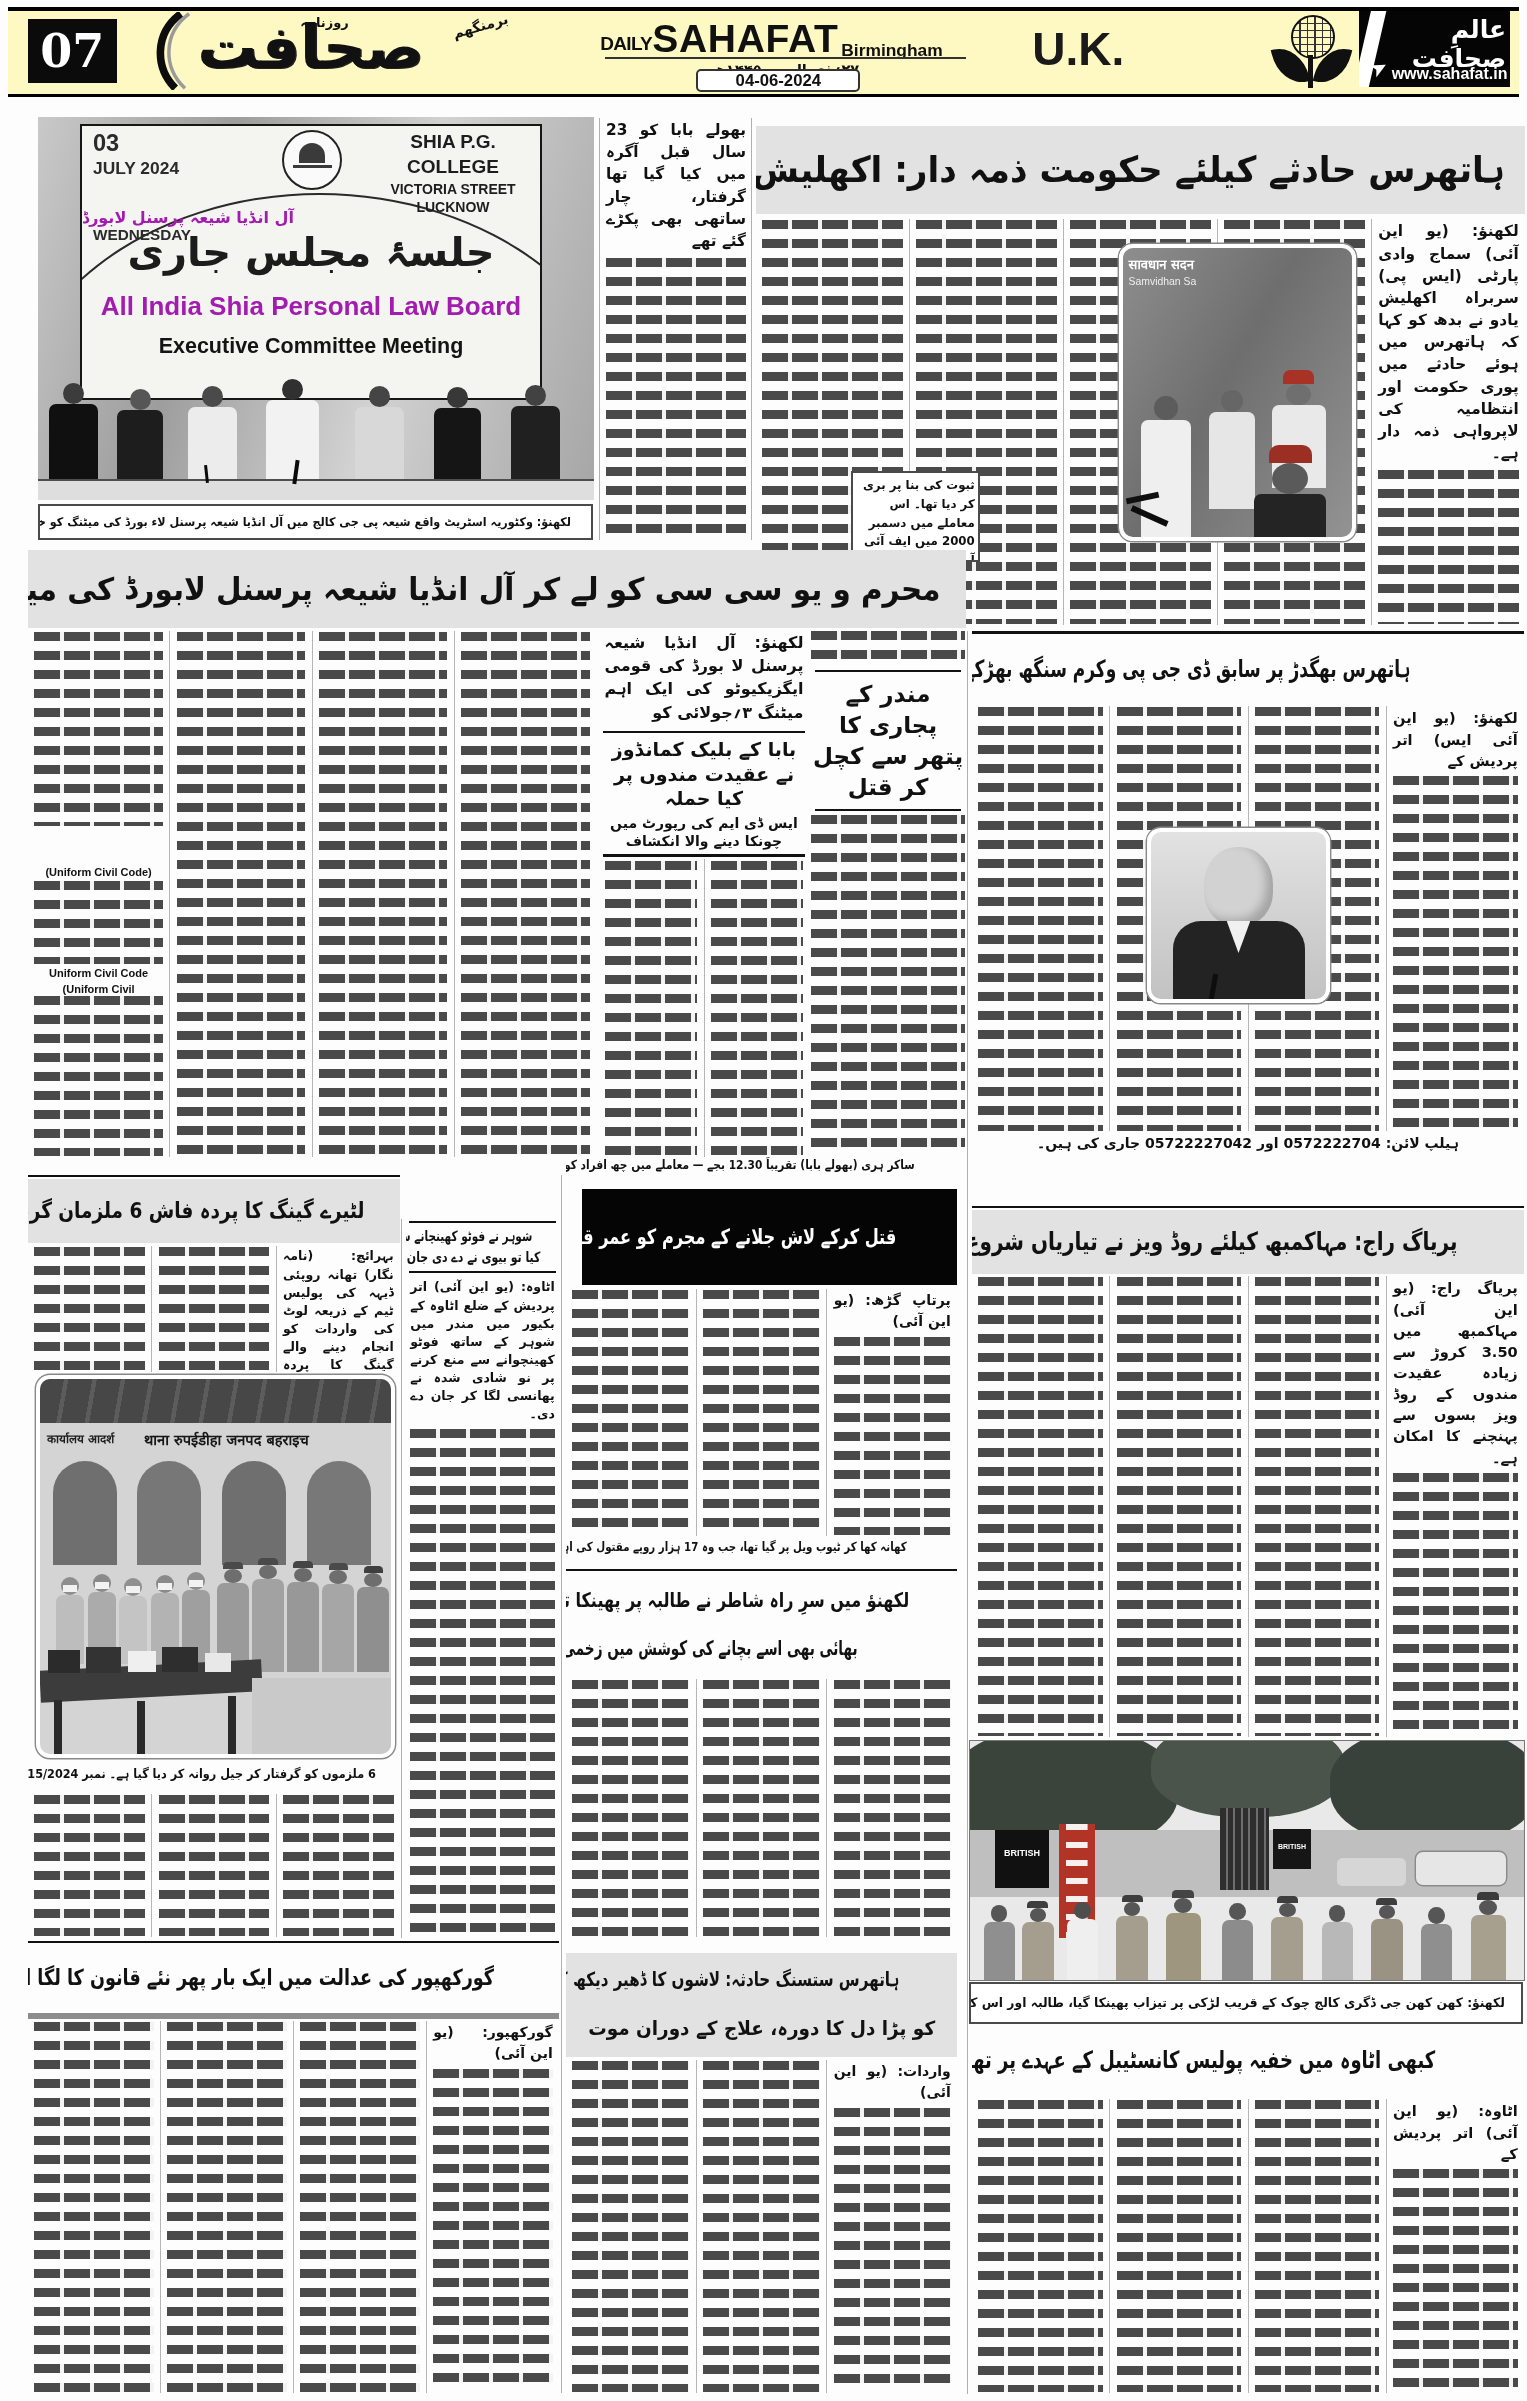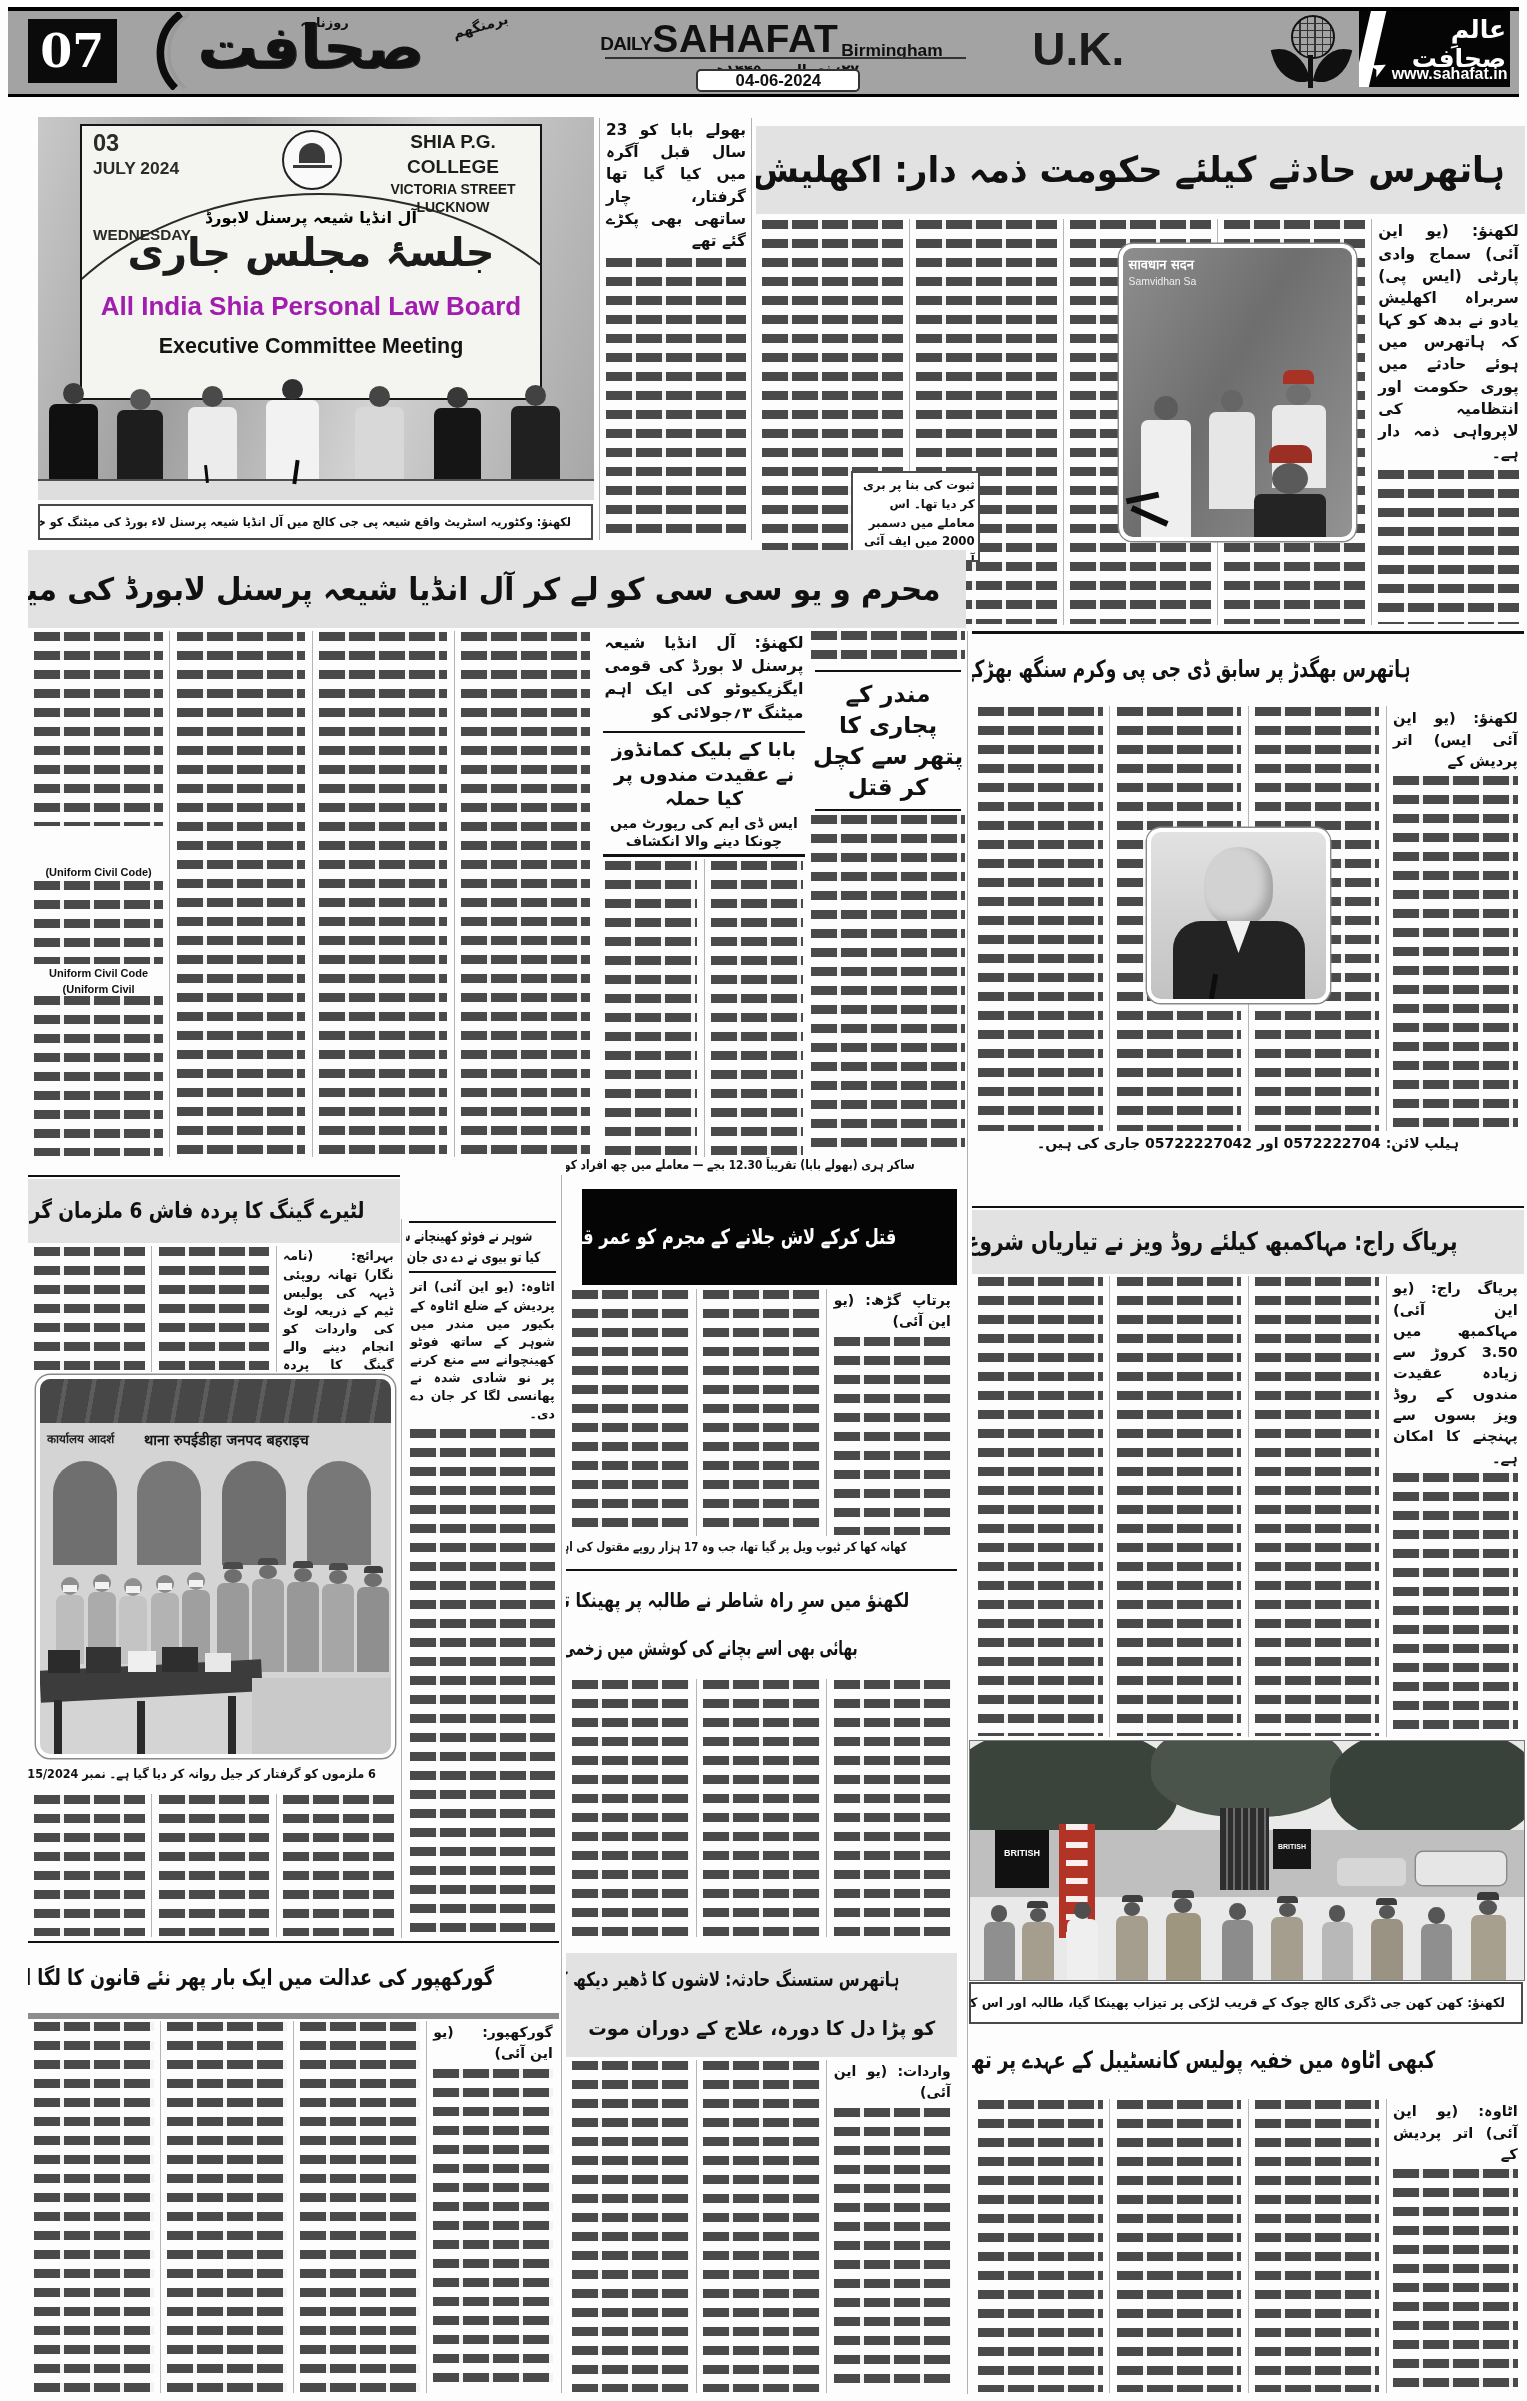--- a/index.html
+++ b/index.html
@@ -25,21 +25,21 @@
   .rphoto{border:4.2px solid #fff;border-radius:14px;box-shadow:0 0 0 1.4px #888;}
   .fig{position:absolute;}
   .fighead{width:21px;height:21px;border-radius:50%;background:#565656;margin:0 auto;}
   .figbody{border-radius:7px 7px 0 0;margin:0 auto;}
 </style>
 </head>
 <body>
 
 <div id="page">
 
-  <div class="abs" style="left:8.3px;top:7px;width:1511px;height:83px;border-top:4.9px solid #000;border-bottom:3.5px solid #000;background:#a3a3a3;">
+  <div class="abs" style="left:8.3px;top:7px;width:1511px;height:83px;border-top:4.9px solid #000;border-bottom:3.5px solid #000;background:#fef9c3;">
     <div class="abs" style="left:19.4px;top:8.3px;width:89px;height:64px;background:#0b0b0b;color:#fff;font-family:'DejaVu Serif',serif;font-weight:bold;font-size:46px;text-align:center;line-height:64px;">07</div>
     <svg class="abs" style="left:119px;top:1.4px;" width="69" height="78" viewBox="0 0 100 112">
       <path d="M78,2 C40,30 40,80 70,110" stroke="#0c0c0c" stroke-width="11" fill="none"></path>
       <path d="M90,2 C52,30 52,80 84,110" stroke="#9a9a9a" stroke-width="5" fill="none"></path>
     </svg>
     <div class="abs urdu" style="left:292px;top:4.2px;font-size:13px;font-weight:bold;">روزنامہ</div>
     <div class="abs urdu" style="left:189px;top:1.4px;font-size:60px;font-weight:bold;text-shadow:1.4px 1.4px 0 #222;">صحافت</div>
     <div class="abs urdu" style="left:444px;top:7px;font-size:14px;font-weight:bold;transform:rotate(-16deg);">برمنگھم</div>
     <div class="abs lat" style="left:592px;top:22px;font-size:19px;font-weight:bold;letter-spacing:-0.7px;">DAILY</div>
     <div class="abs lat" style="left:644px;top:5.6px;font-size:39px;font-weight:bold;letter-spacing:0.7px;">SAHAFAT</div>
@@ -73,21 +73,21 @@
       </div>
       <div style="position:absolute;left:200px;top:4.2px;width:56px;height:56px;border:2.1px solid #222;border-radius:50%;background:#fafafa;">
         <div style="width:26px;height:19.4px;background:#3a3a3a;border-radius:13px 13px 0 0;margin:11px auto 0;"></div>
         <div style="width:39px;height:3.5px;background:#3a3a3a;margin:2.1px auto 0;"></div>
       </div>
       <div class="lat" style="position:absolute;right:7px;top:4.2px;width:160px;text-align:center;font-weight:bold;color:#1d1d1d;line-height:1.3;">
         <div style="font-size:19px;">SHIA P.G. COLLEGE</div>
         <div style="font-size:14px;">VICTORIA STREET</div>
         <div style="font-size:14px;">LUCKNOW</div>
       </div>
-      <div class="urdu" style="position:absolute;left:0;top:82px;width:100%;text-align:center;font-size:16px;font-weight:bold;color:#000000;">آل انڈیا شیعہ پرسنل لابورڈ</div>
+      <div class="urdu" style="position:absolute;left:0;top:82px;width:100%;text-align:left;font-size:16px;font-weight:bold;color:#a21caf;">آل انڈیا شیعہ پرسنل لابورڈ</div>
       <div class="urdu" style="position:absolute;left:0;top:103px;width:100%;text-align:center;font-size:40px;font-weight:bold;color:#1c1c1c;">جلسۂ مجلس جاری</div>
       <div class="lat" style="position:absolute;left:0;top:165px;width:100%;text-align:center;font-size:26px;font-weight:bold;color:#a21caf;">All India Shia Personal Law Board</div>
       <div class="lat" style="position:absolute;left:0;top:208px;width:100%;text-align:center;font-size:21.5px;font-weight:bold;color:#141414;">Executive Committee Meeting</div>
     </div>
 
     <div class="fig" style="left:1%;bottom:18px;width:60px;">
         <div class="fighead" style="background:#3c3c3c;"></div>
         <div class="figbody" style="width:49px;height:78px;background:#101010;"></div>
       </div>
     <div class="fig" style="left:13%;bottom:18px;width:60px;">

